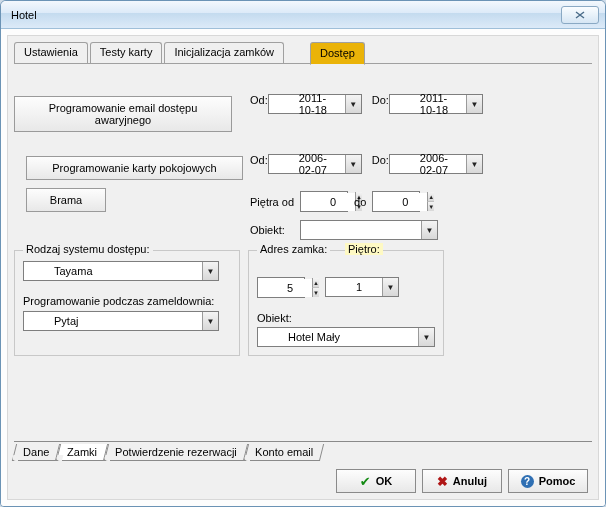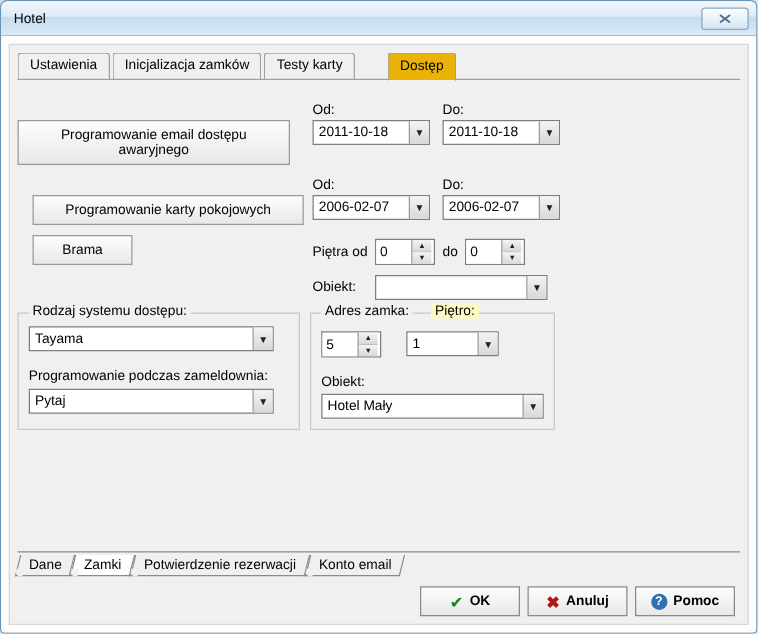--- a/index.html
+++ b/index.html
@@ -107,20 +107,21 @@
   .btn-small { width: 66px; padding:5px 6px; margin-left:12px; }
 
   label.lbl { display:block; margin-bottom:2px; }
 
   .date-box, .combo, .spin {
     border:1px solid #7e7e7e;
     background:#fff;
     height:20px;
     display:inline-flex;
     align-items:center;
+    padding-left:26px;
   }
   .date-box { width:94px; }
   .combo { width:196px; }
   .combo-mid { width:138px; }
   .combo-floor { width:74px; }
   .combo-obj2 { width:178px; }
   .date-box span, .combo span { flex:1; padding:0 4px; }
   .drop {
     width:16px; height:18px;
     background:linear-gradient(to bottom,#f4f4f4,#d8d8d8);
@@ -190,42 +191,42 @@
   }
   .fbtn b { font-weight:bold; }
   .ico-check { color:#138a13; font-size:13px; }
   .ico-x { color:#b01616; font-size:13px; font-weight:bold; }
   .ico-q {
     width:13px;height:13px;border-radius:50%;
     background:#2f6fb3;color:#fff;font-size:10px;font-weight:bold;
     display:flex;align-items:center;justify-content:center;
   }
 
-  .col { display:flex; flex-direction:column; }
+  .col { display:flex; flex-direction:row;margin-top:12px; }
 </style>
 </head>
 <body>
 
 <div class="window">
   <div class="titlebar">
     <span class="title">Hotel</span>
     <div class="close-btn">
       <svg width="10" height="8" viewBox="0 0 10 8">
           <path d="M1 1 L9 7 M9 1 L1 7" stroke="#4b6d8a" stroke-width="1.4" fill="none"></path>
         </svg>
     </div>
   </div>
 
   <div class="client">
     <div class="panel">
 
       <div class="tabs-top">
         <div class="tab">Ustawienia</div>
+        <div class="tab">Testy karty</div>
         <div class="tab">Inicjalizacja zamków</div>
-        <div class="tab">Testy karty</div>
         <div class="tab active">Dostęp</div>
       </div>
       <div class="tabstrip-line"></div>
 
       <div class="content">
 
         <div style="display:flex; margin-top:18px;">
           <div style="width:236px; display:flex; align-items:flex-end;">
             <button class="btn btn-wide" style="margin-top:14px">Programowanie email dostępu awaryjnego</button>
           </div>

